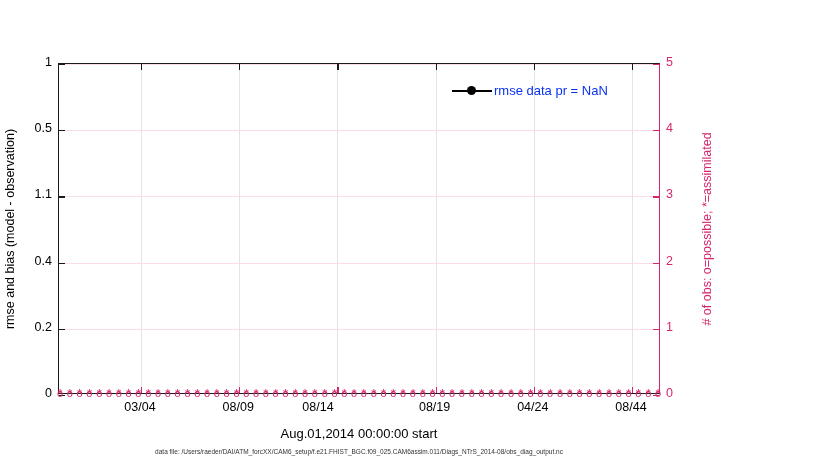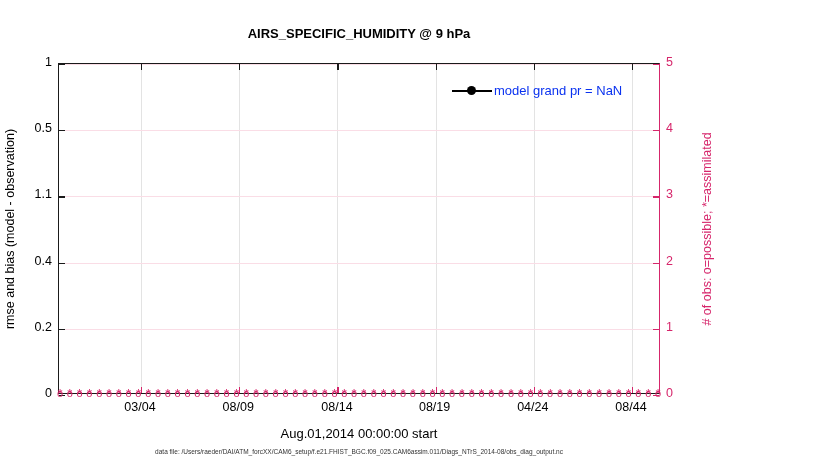--- a/index.html
+++ b/index.html
@@ -238,21 +238,20 @@
     font-family: "Liberation Sans", sans-serif;
   }
   .obs-o { letter-spacing: 0; }
 </style>
 </head>
 <body>
 
 <div id="figure">
 
   <div class="title-block">
-    <div class="title-line">AIRS_SPECIFIC_HUMIDITY @ 9 hPa</div>
   </div>
 
   <div id="plot-box">
     <div id="grid-layer">
         <div class="vgrid" style="left: 82px;"></div>
         <div class="vgrid" style="left: 180.2px;"></div>
         <div class="vgrid" style="left: 278.4px;"></div>
         <div class="vgrid" style="left: 376.6px;"></div>
         <div class="vgrid" style="left: 474.8px;"></div>
         <div class="vgrid" style="left: 573px;"></div>
@@ -429,39 +428,39 @@
       <div class="ytlab-r" style="top: 386px;">0</div>
       <div class="ytlab-r" style="top: 319.8px;">1</div>
       <div class="ytlab-r" style="top: 253.6px;">2</div>
       <div class="ytlab-r" style="top: 187.4px;">3</div>
       <div class="ytlab-r" style="top: 121.2px;">4</div>
       <div class="ytlab-r" style="top: 55px;">5</div>
     </div>
   <div id="xlabels">
       <div class="xtlab" style="left: 140px;">03/04</div>
       <div class="xtlab" style="left: 238.2px;">08/09</div>
-      <div class="xtlab" style="left: 337px;">08/14</div>
+      <div class="xtlab" style="left: 318px;">08/14</div>
       <div class="xtlab" style="left: 434.6px;">08/19</div>
       <div class="xtlab" style="left: 532.8px;">04/24</div>
       <div class="xtlab" style="left: 631px;">08/44</div>
     </div>
 
   <div id="ylabel-left-title">
     <span>rmse and bias (model - observation)</span>
   </div>
   <div id="ylabel-right-title">
     <span># of obs: o=possible; *=assimilated</span>
   </div>
   <div id="xlabel-title">Aug.01,2014 00:00:00 start</div>
 
   <div id="legend">
       <div class="legend-row">
         <div class="legend-sample">
           <div class="legend-line" style="background: rgb(0, 0, 0);"></div>
           <div class="legend-dot" style="background: rgb(0, 0, 0);"></div>
         </div>
-        <div class="legend-text" style="color: rgb(10, 50, 240);">model grand pr = NaN</div>
+        <div class="legend-text" style="color: rgb(10, 50, 240);">rmse data pr = NaN</div>
       </div>
     </div>
 
   <div id="caption">data file: /Users/raeder/DAI/ATM_forcXX/CAM6_setup/f.e21.FHIST_BGC.f09_025.CAM6assim.011/Diags_NTrS_2014-08/obs_diag_output.nc</div>
 
 </div>
 
 </body></html>

